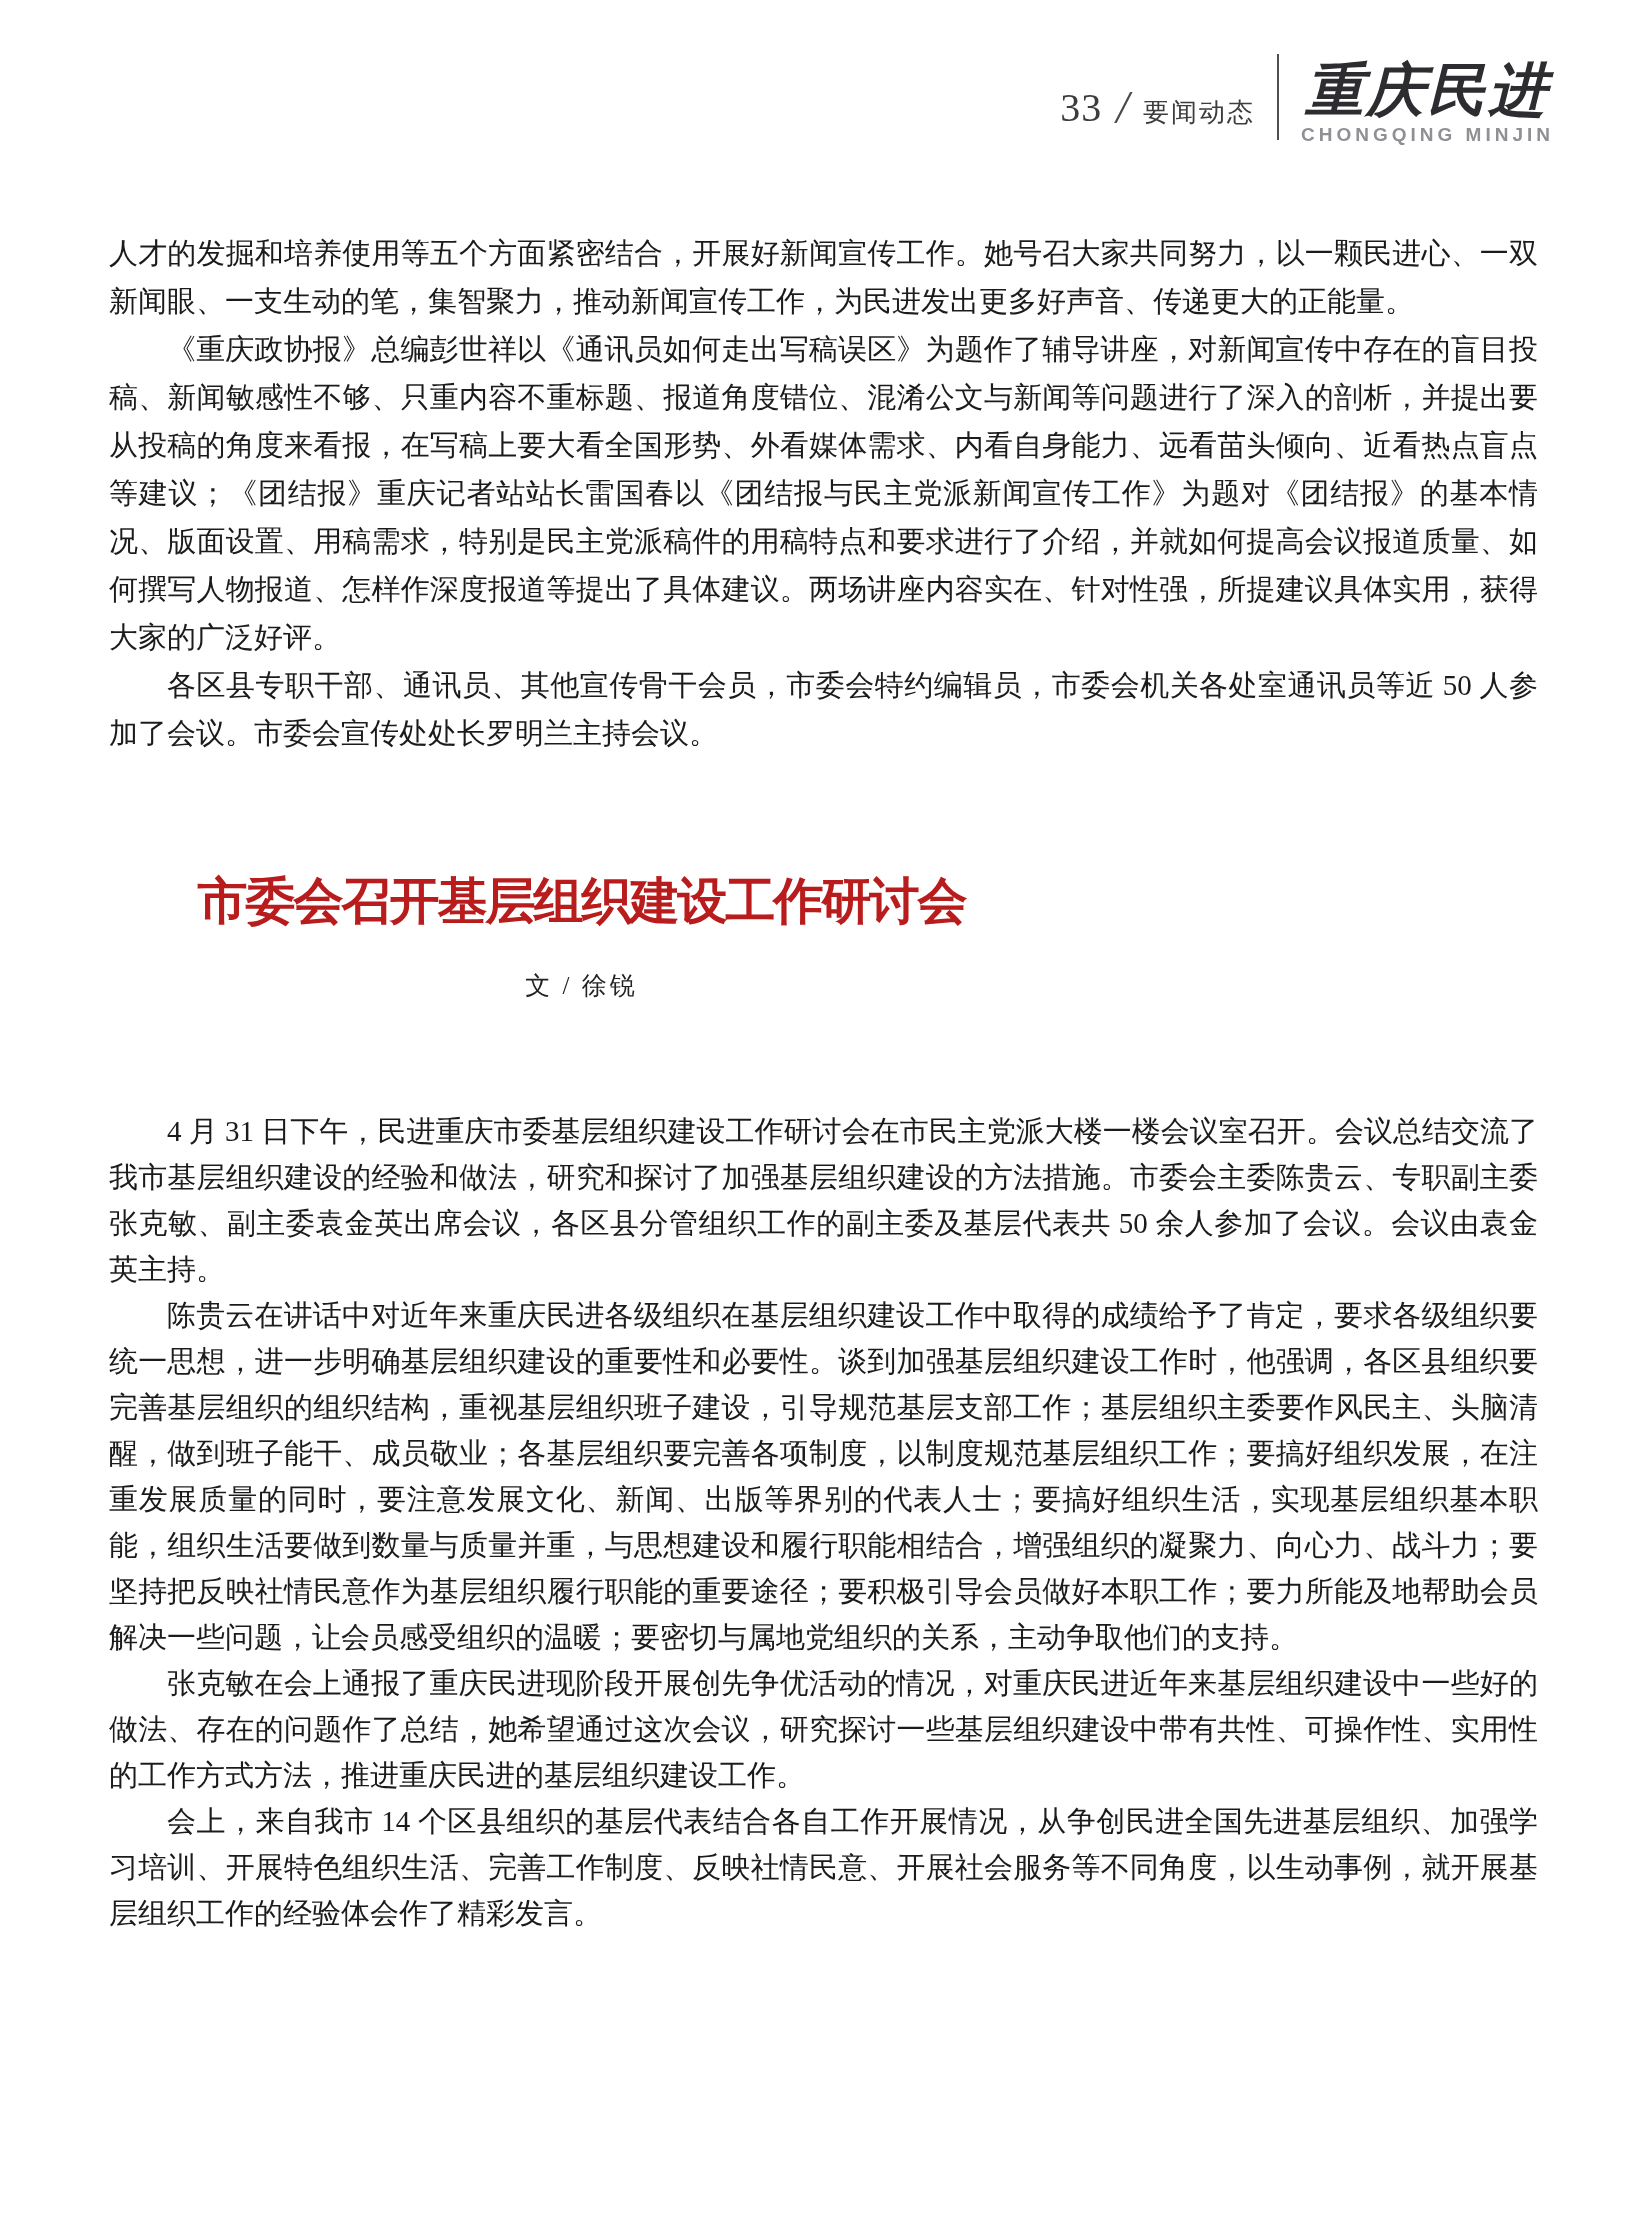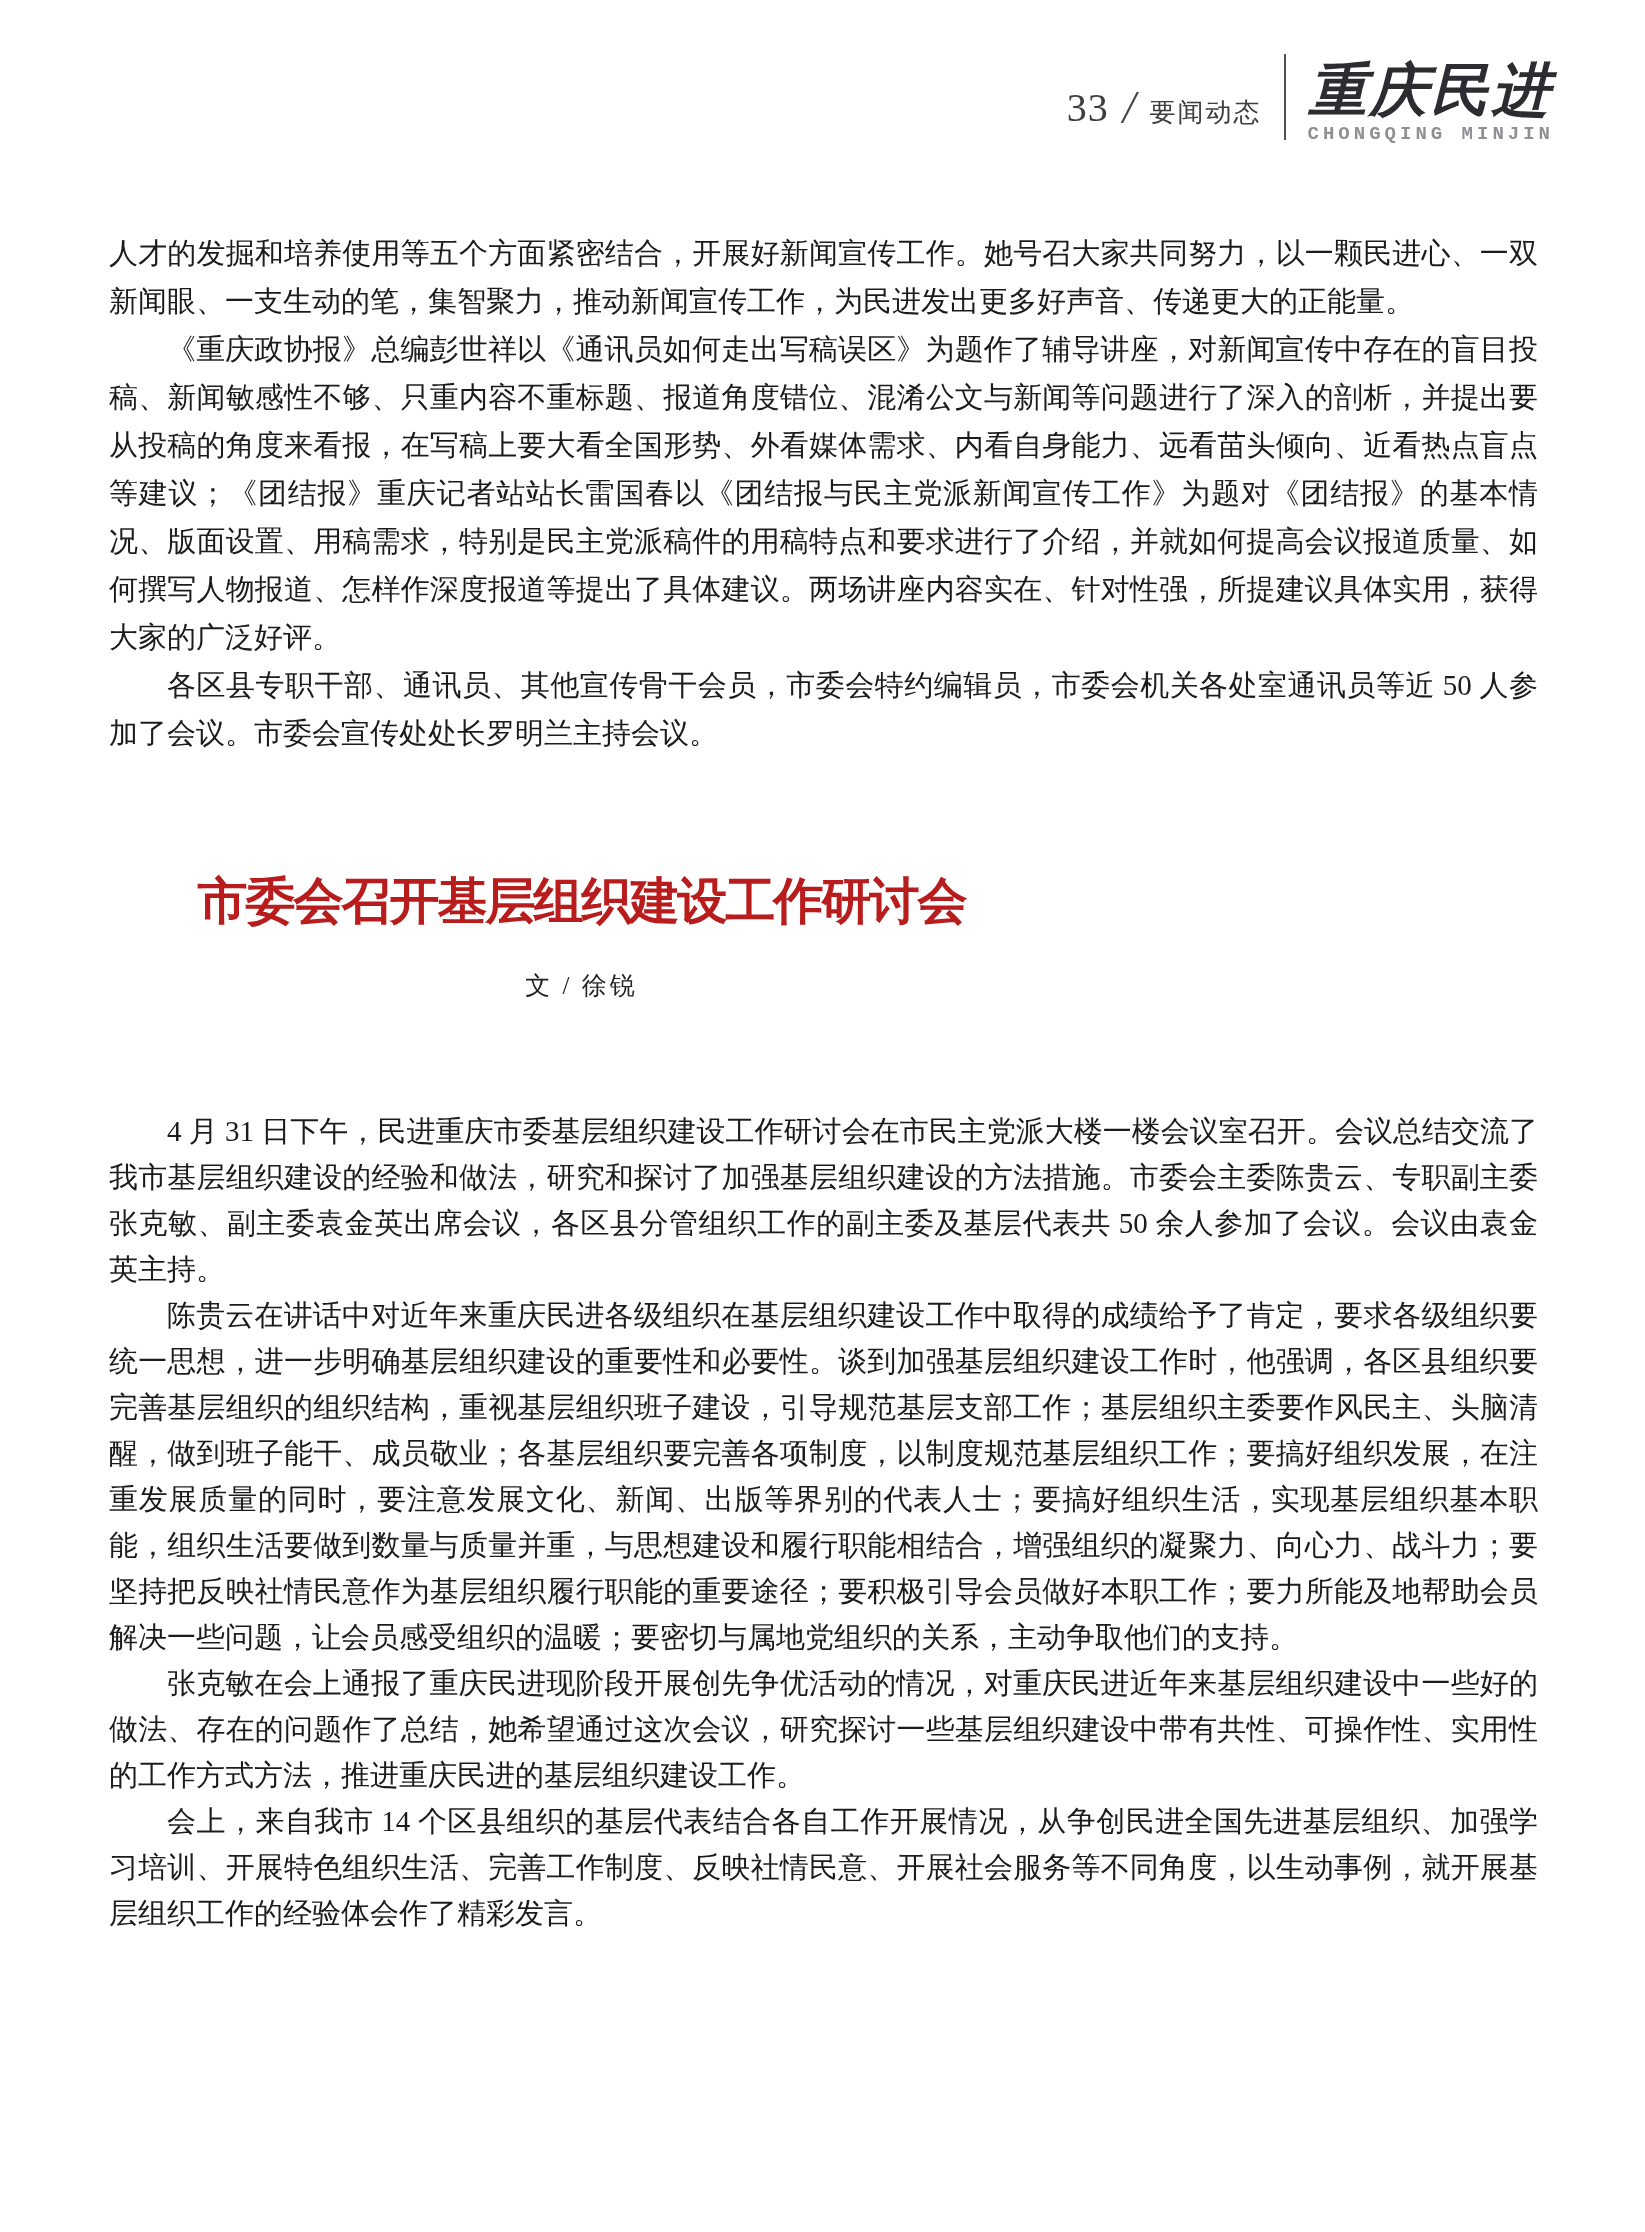--- a/index.html
+++ b/index.html
@@ -63,21 +63,21 @@
     font-family: "DejaVu Serif", "Liberation Serif", serif;
     font-size: 58px;
     font-weight: bold;
     font-style: italic;
     letter-spacing: 3px;
     color: #2c2c31;
     white-space: nowrap;
   }
   .logo-subtitle {
     margin-top: 6px;
-    font-family: Liberation Mono, monospace;
+    font-family: Liberation Sans, sans-serif;
     font-size: 19px;
     font-weight: bold;
     letter-spacing: 4px;
     color: #8f8f94;
     white-space: nowrap;
   }
 
   
   .article {
     position: absolute;

